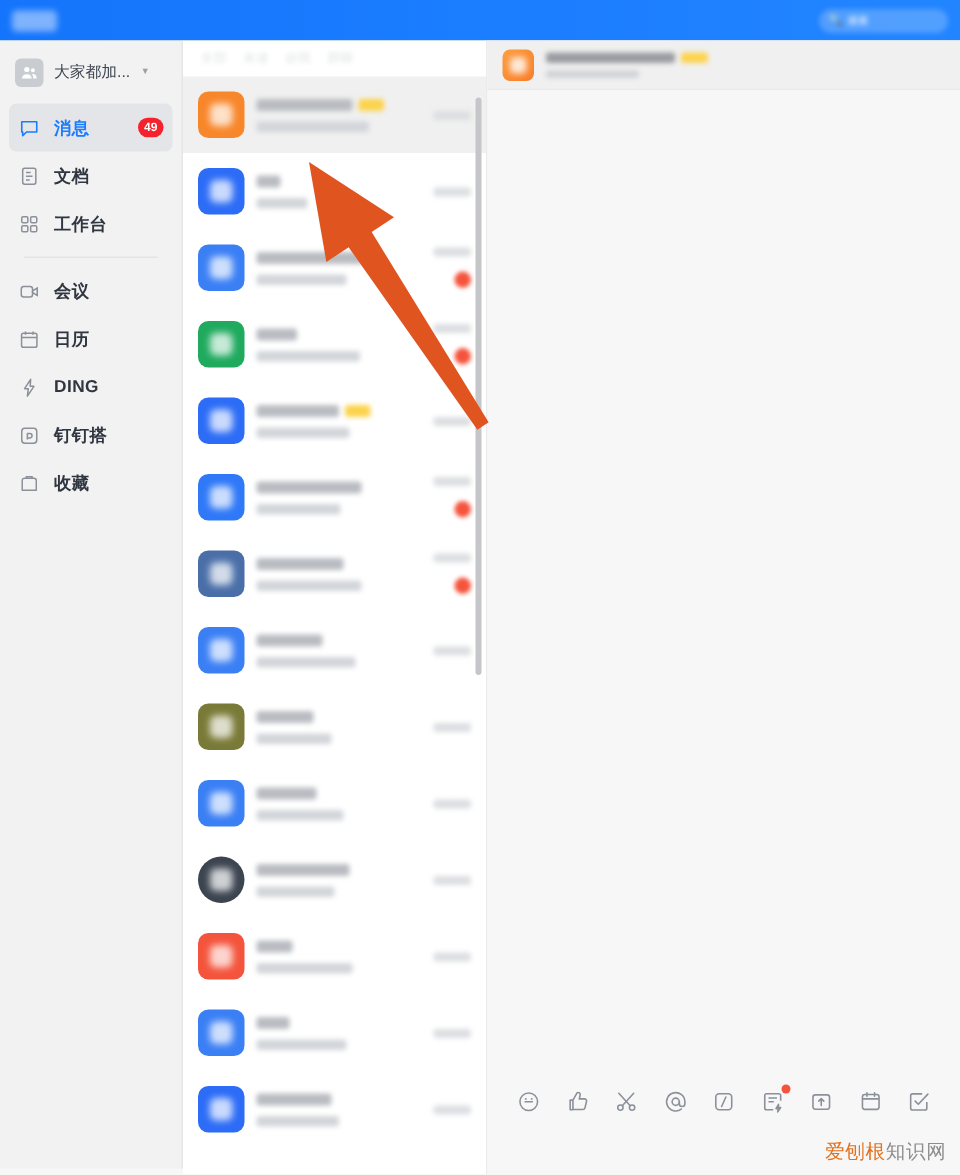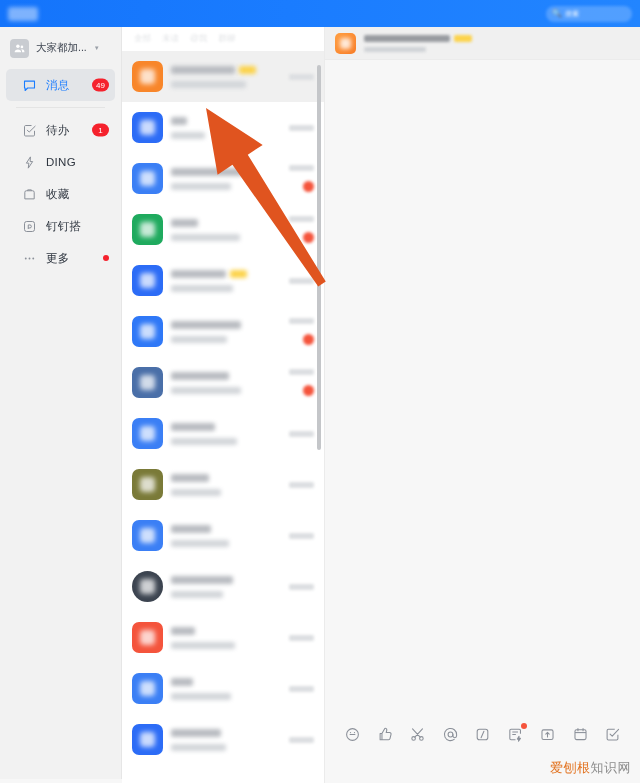--- a/index.html
+++ b/index.html
@@ -49,22 +49,22 @@
   }
   .org-avatar svg { position:absolute; left:3px; top:3px; }
   .org-name {
     font-size:10.5px; color:#3f4652; white-space:nowrap;
     overflow:hidden; max-width:62px; filter:blur(.35px);
   }
   .org-caret { font-size:6px; color:#9aa0a8; }
 
   .nav-item {
     display:flex; align-items:center; gap:9px;
-    height:32px; margin:0 6px; padding:0 16px;
-    border-radius:5px; position:relative; cursor:pointer;
+    height:32px; margin:0 6px; padding:0 6px;
+    border-radius:5px; position:relative; cursor:pointer;font-weight:bold;
   }
   .nav-item .ico {
     width:15px; height:15px; flex:none; color:#8b9099;
     display:flex; align-items:center; justify-content:center;
   }
   .nav-item .lbl {
     font-size:11.5px; color:#2f3640; letter-spacing:.3px;
     filter:blur(.28px);
   }
   .nav-item.active { background:#e3e5e8; }
@@ -229,81 +229,98 @@
   <div class="nav-item active">
     <span class="ico">
       <svg width="15" height="15" viewBox="0 0 24 24" fill="none" stroke="currentColor" stroke-width="1.7">
         <path d="M4 5h16v11H9l-4 4v-4H4z" stroke-linejoin="round"></path>
       </svg>
     </span>
     <span class="lbl">消息</span>
     <span class="badge">49</span>
   </div>
 
-
+  <div class="nav-item">
+    <span class="ico">
+      <svg width="15" height="15" viewBox="0 0 24 24" fill="none" stroke="currentColor" stroke-width="1.6">
+        <rect x="5" y="3.5" width="14" height="17" rx="2"></rect>
+          <path d="M8.5 8h5M8.5 12h7M8.5 16h4"></path>
+      </svg>
+    </span>
+    <span class="lbl">文档</span>
+  </div>
+
+  <div class="nav-item">
+    <span class="ico">
+      <svg width="15" height="15" viewBox="0 0 24 24" fill="none" stroke="currentColor" stroke-width="1.6">
+        <rect x="4" y="4" width="6.5" height="6.5" rx="1.4"></rect>
+          <rect x="13.5" y="4" width="6.5" height="6.5" rx="1.4"></rect>
+        <rect x="4" y="13.5" width="6.5" height="6.5" rx="1.4"></rect>
+          <rect x="13.5" y="13.5" width="6.5" height="6.5" rx="1.4"></rect>
+      </svg>
+    </span>
+    <span class="lbl">工作台</span>
+  </div>
 
 
   <div class="nav-divider"></div>
 
-
-
-
-  <div class="nav-item">
-    <span class="ico">
-      <svg width="15" height="15" viewBox="0 0 24 24" fill="none" stroke="currentColor" stroke-width="1.6">
-        <path d="M20 12.5V19a1.8 1.8 0 01-1.8 1.8H5.8A1.8 1.8 0 014 19V5.8C4 4.8 4.8 4 5.8 4h9.4"></path>
-        <path d="M8.5 11.5l3 3L21 5.2" stroke-linecap="round" stroke-linejoin="round"></path>
-      </svg>
-    </span>
-    <span class="lbl">待办</span>
-    <span class="badge">1</span>
-  </div>
+  <div class="nav-item">
+    <span class="ico">
+      <svg width="15" height="15" viewBox="0 0 24 24" fill="none" stroke="currentColor" stroke-width="1.6">
+        <rect x="3.5" y="6.5" width="12" height="11" rx="2.6"></rect>
+          <path d="M15.5 11l5-3v8l-5-3z"></path>
+      </svg>
+    </span>
+    <span class="lbl">会议</span>
+  </div>
+
+
+  <div class="nav-item">
+    <span class="ico">
+      <svg width="15" height="15" viewBox="0 0 24 24" fill="none" stroke="currentColor" stroke-width="1.6">
+        <rect x="3.8" y="5" width="16.4" height="15" rx="2"></rect>
+          <path d="M3.8 9.5h16.4M8 3.2v3.4M16 3.2v3.4"></path>
+      </svg>
+    </span>
+    <span class="lbl">日历</span>
+  </div>
+
 
   <div class="nav-item">
     <span class="ico">
       <svg width="15" height="15" viewBox="0 0 24 24" fill="none" stroke="currentColor" stroke-width="1.6">
         <path d="M13.5 3L7 13h4l-1 8 7-10.5h-4z" stroke-linejoin="round"></path>
       </svg>
     </span>
     <span class="lbl">DING</span>
   </div>
 
 
+
+  <div class="nav-item">
+    <span class="ico">
+      <svg width="15" height="15" viewBox="0 0 24 24" fill="none" stroke="currentColor" stroke-width="1.6">
+        <rect x="4" y="4" width="16" height="16" rx="3.4"></rect>
+        <path d="M10 16V9.5h2.6a2.4 2.4 0 010 4.8H10" stroke-linejoin="round"></path>
+      </svg>
+    </span>
+    <span class="lbl">钉钉搭</span>
+  </div>
 
   <div class="nav-item">
     <span class="ico">
       <svg width="15" height="15" viewBox="0 0 24 24" fill="none" stroke="currentColor" stroke-width="1.6">
         <path d="M4.5 8.5A2.5 2.5 0 017 6h10a2.5 2.5 0 012.5 2.5V19H4.5z" stroke-linejoin="round"></path>
         <path d="M9 6V4.6h6V6"></path>
       </svg>
     </span>
     <span class="lbl">收藏</span>
   </div>
 
-  <div class="nav-item">
-    <span class="ico">
-      <svg width="15" height="15" viewBox="0 0 24 24" fill="none" stroke="currentColor" stroke-width="1.6">
-        <rect x="4" y="4" width="16" height="16" rx="3.4"></rect>
-        <path d="M10 16V9.5h2.6a2.4 2.4 0 010 4.8H10" stroke-linejoin="round"></path>
-      </svg>
-    </span>
-    <span class="lbl">钉钉搭</span>
-  </div>
-
-  <div class="nav-item">
-    <span class="ico">
-      <svg width="15" height="15" viewBox="0 0 24 24" fill="currentColor">
-        <circle cx="6" cy="12" r="1.5"></circle>
-          <circle cx="12" cy="12" r="1.5"></circle>
-          <circle cx="18" cy="12" r="1.5"></circle>
-      </svg>
-    </span>
-    <span class="lbl">更多</span>
-    <span class="badge dot"></span>
-  </div>
 </div>
 
 <div class="listcol">
   <div class="list-filters">
     <span class="f">全部</span>
     <span class="f">未读</span>
     <span class="f">@我</span>
     <span class="f">群聊</span>
     <span class="spacer"></span>
   </div>

